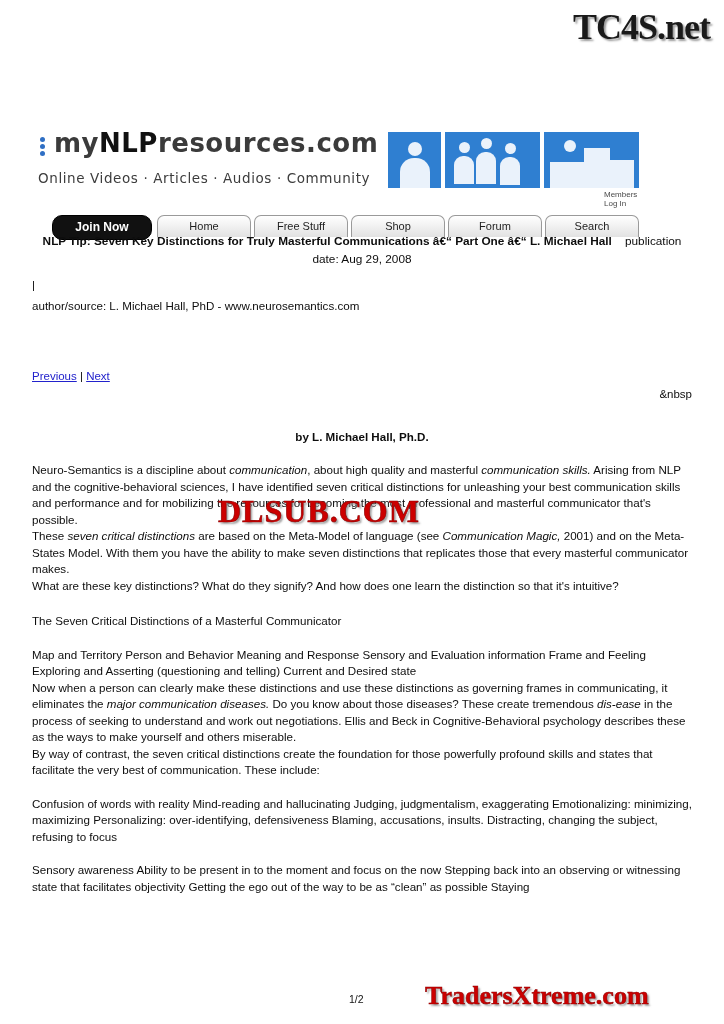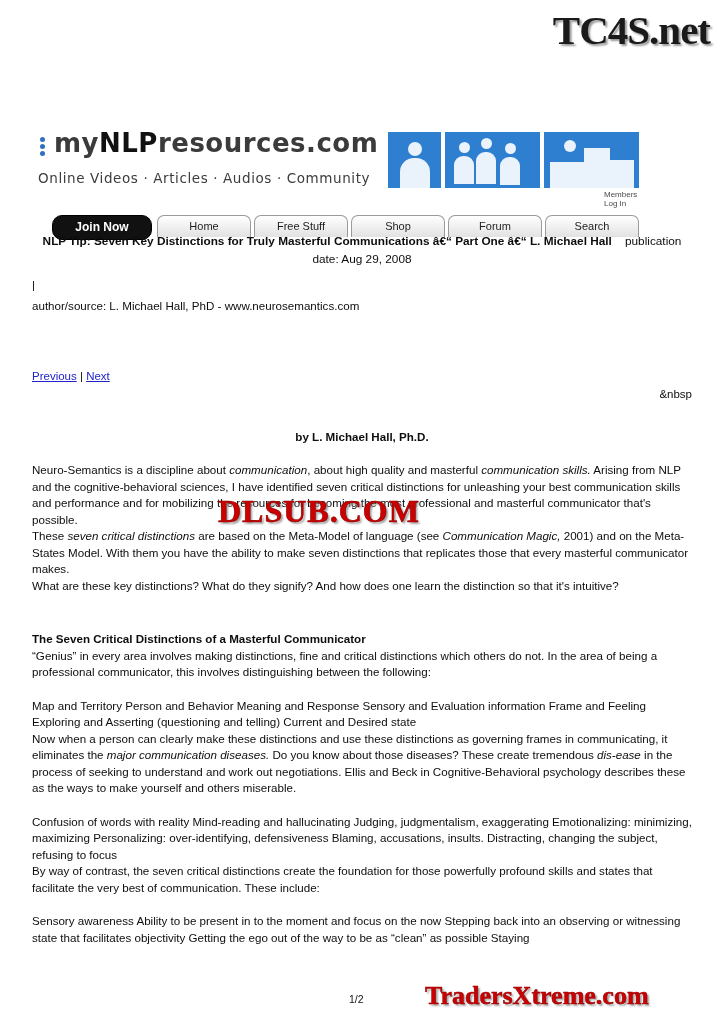--- a/index.html
+++ b/index.html
@@ -16,21 +16,21 @@
     overflow: hidden;
   }
 
   
   .tc4s-watermark {
     position: absolute;
     top: 6px;
     right: 14px;
     font-family: "Liberation Serif", serif;
     font-weight: bold;
-    font-size: 41px;
+    font-size: 36px;
     letter-spacing: -1px;
     color: #1a1a1a;
     text-shadow: 2px 2px 2px rgba(120,120,120,0.75);
   }
 
   
   .site-header {
     position: absolute;
     top: 128px;
     left: 38px;
@@ -211,22 +211,22 @@
     text-align: center;
     font-weight: bold;
     margin-top: 26px;
     font-size: 11.6px;
   }
   .para {
     margin-top: 17px;
   }
   .para.tight { margin-top: 0; }
   .section-head {
-    font-weight: bold;
-    margin-top: 37px;
+    font-weight: normal;
+    margin-top: 19px;
   }
   em { }
 
   
   .dlsub-watermark {
     position: absolute;
     left: 218px;
     top: 493px;
     font-family: "Liberation Serif", serif;
     font-weight: bold;
@@ -330,31 +330,30 @@
   </div>
 
   <div class="para tight">
     <span>These </span><em>seven critical distinctions</em><span> are based on the Meta-Model of language (see </span><em>Communication Magic,</em><span> 2001) and on the Meta-States Model. With them you have the ability to make seven distinctions that replicates those that every masterful communicator makes.</span>
   </div>
 
   <div class="para tight">What are these key distinctions? What do they signify? And how does one learn the distinction so that it's intuitive?</div>
 
   <div class="section-head">The Seven Critical Distinctions of a Masterful Communicator</div>
 
-  <div class="para tight">“Genius” in every area involves making distinctions, fine and critical distinctions which others do not. In the area of being a professional communicator, this involves distinguishing between the following:</div>
 
   <div class="para">  Map and Territory    Person and Behavior    Meaning and Response    Sensory and Evaluation information    Frame and Feeling    Exploring and Asserting (questioning and telling)    Current and Desired state</div>
 
   <div class="para tight">
     <span>Now when a person can clearly make these distinctions and use these distinctions as governing frames in communicating, it eliminates the </span><em>major communication diseases.</em><span> Do you know about those diseases? These create tremendous </span><em>dis-ease</em><span> in the process of seeking to understand and work out negotiations. Ellis and Beck in Cognitive-Behavioral psychology describes these as the ways to make yourself and others miserable.</span>
   </div>
 
+  <div class="para tight">By way of contrast, the seven critical distinctions create the foundation for those powerfully profound skills and states that facilitate the very best of communication. These include:</div>
+
   <div class="para">  Confusion of words with reality    Mind-reading and hallucinating    Judging, judgmentalism, exaggerating    Emotionalizing: minimizing, maximizing    Personalizing: over-identifying, defensiveness    Blaming, accusations, insults.    Distracting, changing the subject, refusing to focus</div>
-
-  <div class="para tight">By way of contrast, the seven critical distinctions create the foundation for those powerfully profound skills and states that facilitate the very best of communication. These include:</div>
 
   <div class="para">  Sensory awareness    Ability to be present in to the moment and focus on the now    Stepping back into an observing or witnessing state that facilitates objectivity    Getting the ego out of the way to be as “clean” as possible    Staying</div>
 
 </div>
 
 <div class="dlsub-watermark">DLSUB.COM</div>
 
 <div class="page-number">1/2</div>
 <div class="tx-watermark">TradersXtreme.com</div>
 

